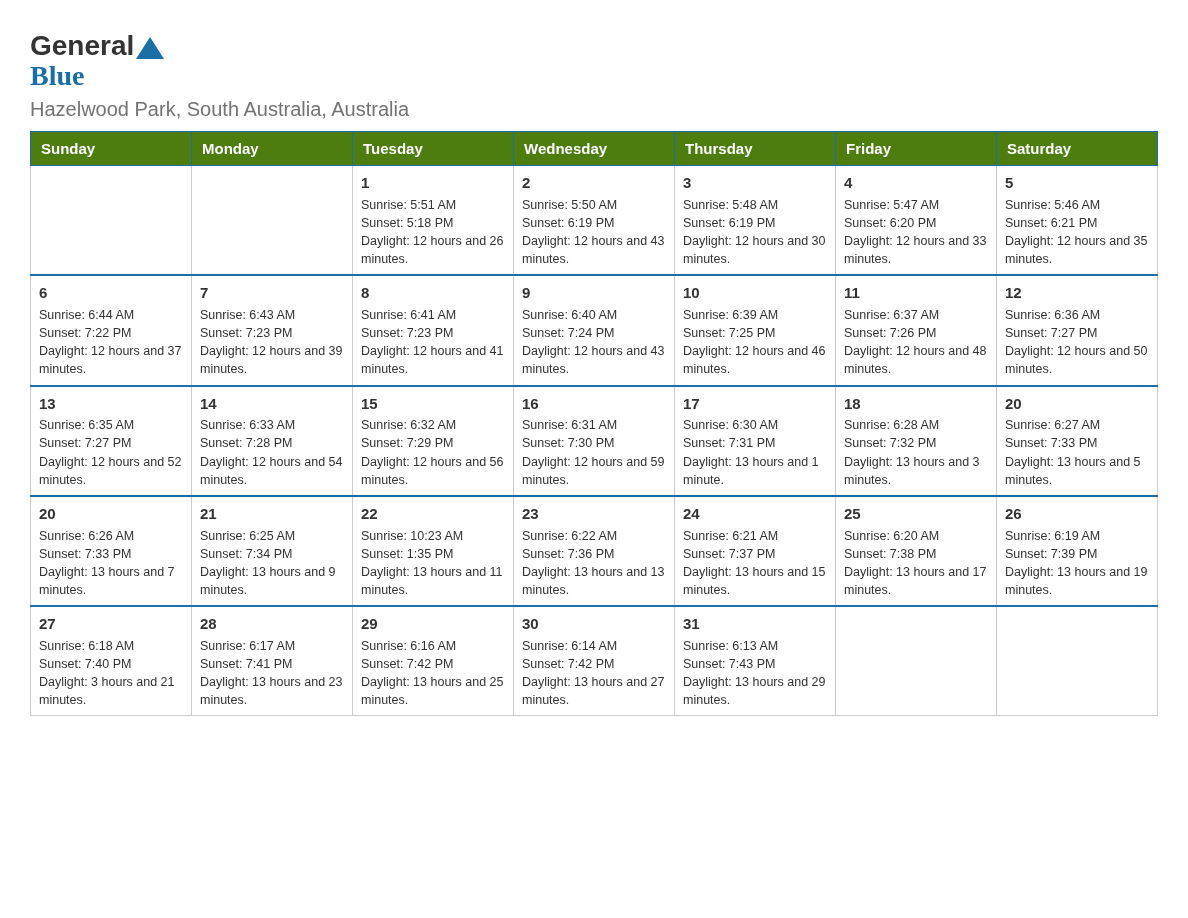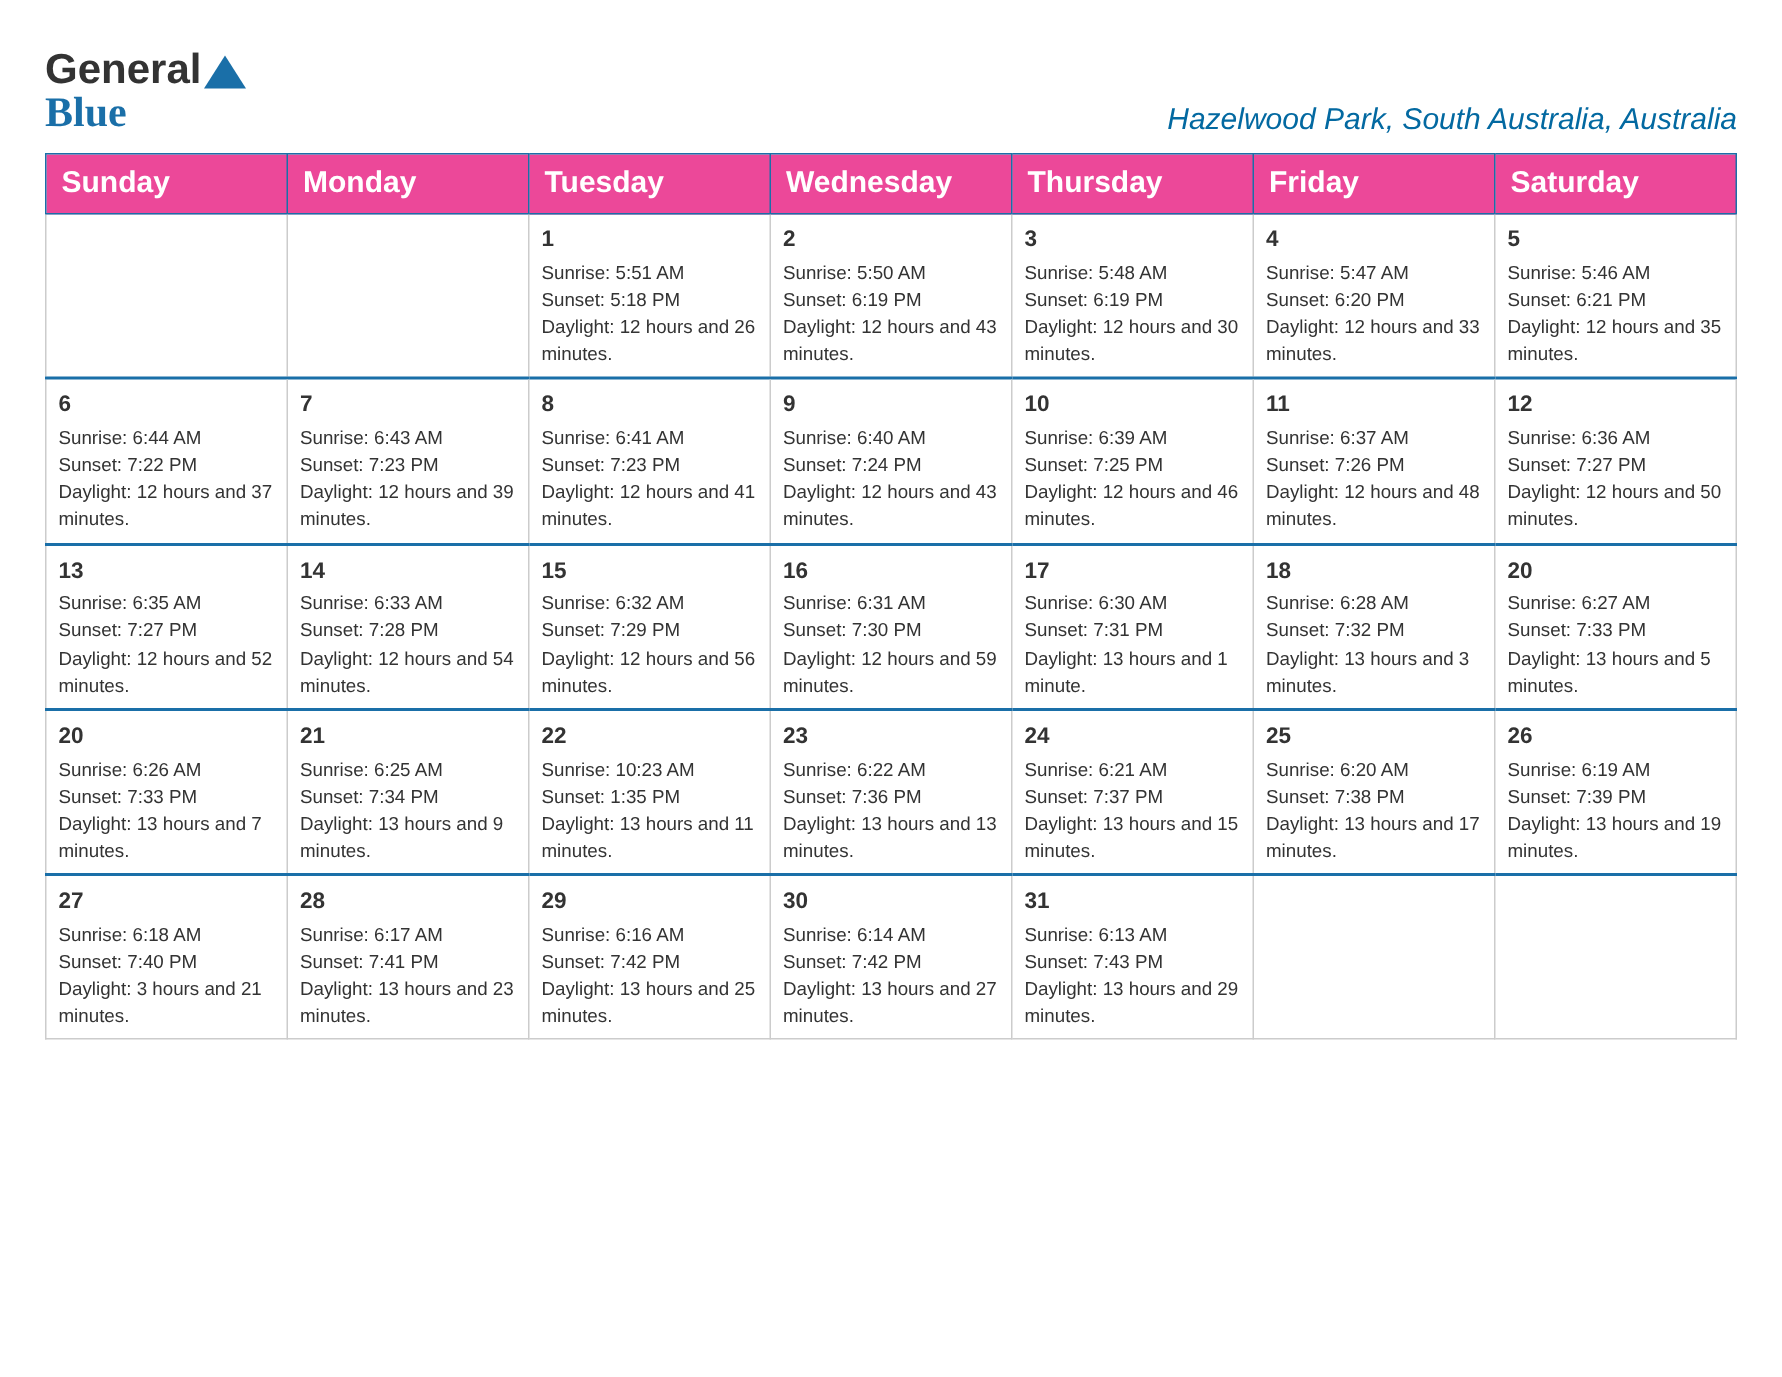--- a/index.html
+++ b/index.html
@@ -6,22 +6,23 @@
     body {
       font-family: Arial, sans-serif;
       background: #fff;
       width: 1188px;
       min-height: 918px;
       padding: 20px 30px;
     }
     .header-area {
       display: flex;
       justify-content: space-between;
-      align-items: flex-end;
+      align-items: flex-start;
       margin-bottom: 10px;
+      flex-direction: column;
     }
     .logo {
       display: flex;
       flex-direction: column;
       align-items: flex-start;
       margin-top: 10px;
     }
     .logo-text {
       display: flex;
       align-items: center;
@@ -45,33 +46,32 @@
       text-align: right;
     }
     .month-title {
       font-size: 52px;
       font-weight: bold;
       color: #333;
       line-height: 1;
     }
     .location-title {
       font-size: 20px;
-      color: #0369a1;
+      color: #737373;
       margin-top: 6px;
-      font-style: italic;
     }
     .calendar-table {
       width: 100%;
       border-collapse: collapse;
       margin-top: 10px;
     }
     .calendar-table th {
-      background-color: #ec4899;
+      background-color: #4d7c0f;
       color: #fff;
-      font-size: 20px;
+      font-size: 15px;
       font-weight: bold;
       padding: 8px 10px;
       text-align: left;
       border: 1px solid #1a6fa8;
     }
     .calendar-table td {
       border: 1px solid #ccc;
       vertical-align: top;
       padding: 6px 8px;
       width: 14.28%;

